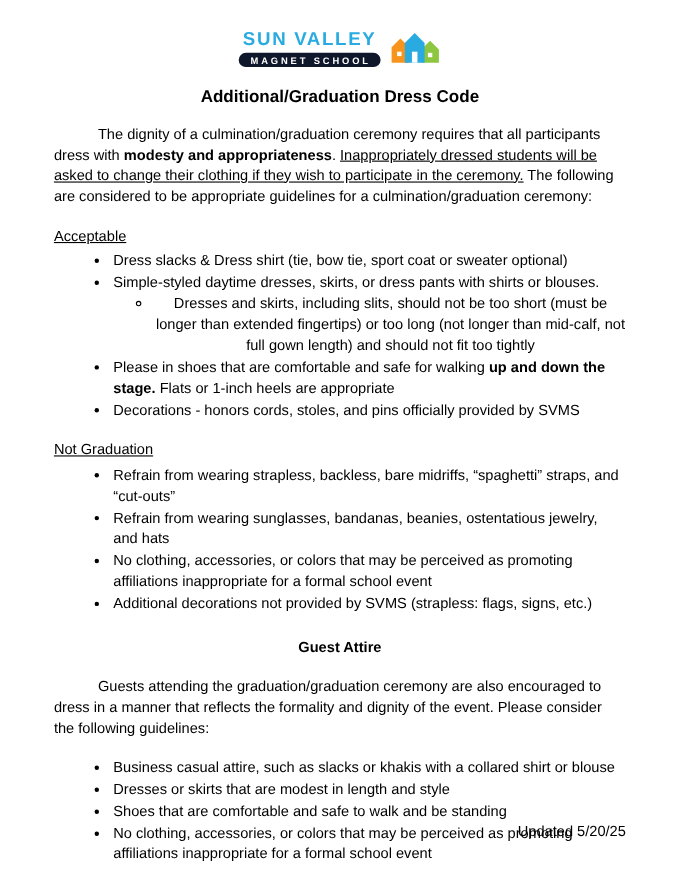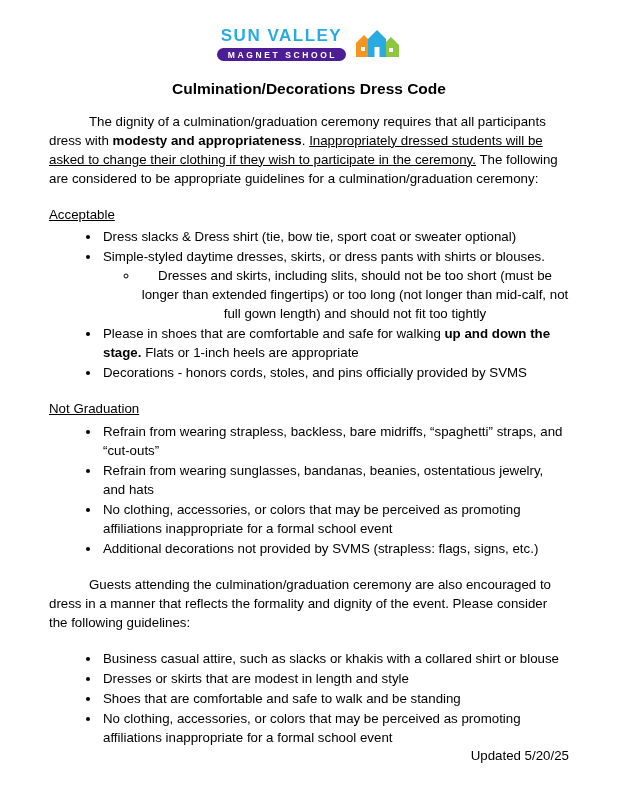--- a/index.html
+++ b/index.html
@@ -22,21 +22,21 @@
   .logo-line1 {
     color: #29abe2;
     font-weight: bold;
     font-size: 17px;
     letter-spacing: 1.5px;
     line-height: 1.1;
   }
   .logo-line2 {
     margin-top: 2px;
     display: inline-block;
-    background: #4c1d95;
+    background: #0f172a;
     color: #ffffff;
     font-weight: bold;
     font-size: 8.5px;
     letter-spacing: 2.6px;
     padding: 3px 9px 2px 11px;
     border-radius: 9px;
     line-height: 1;
   }
   .logo-houses { flex: 0 0 auto; }
   
@@ -94,21 +94,21 @@
     <svg class="logo-houses" width="48" height="40" viewBox="0 0 48 40" aria-hidden="true">
       <path d="M3 19 L11 11 L19 19 L19 33 L3 33 Z" fill="#f7941d"></path>
       <path d="M30 21 L38 13 L46 21 L46 33 L30 33 Z" fill="#8dc63f"></path>
       <path d="M15 15 L24 6 L33 15 L33 33 L15 33 Z" fill="#29abe2"></path>
       <rect x="21.5" y="23" width="5" height="10" fill="#ffffff"></rect>
       <rect x="8" y="23" width="4" height="4" fill="#ffffff"></rect>
       <rect x="36" y="24" width="4" height="4" fill="#ffffff"></rect>
     </svg>
   </header>
 
-  <h1 class="doc-title">Culmination/Decorations Dress Code</h1>
+  <h1 class="doc-title">Additional/Graduation Dress Code</h1>
 
   <p class="indent"><span>The dignity of a culmination/graduation ceremony requires that all participants dress with </span><span class="b">modesty and appropriateness</span><span>. </span><span class="u">Inappropriately dressed students will be asked to change their clothing if they wish to participate in the ceremony.</span><span> The following are considered to be appropriate guidelines for a culmination/graduation ceremony:</span></p>
 
   <h2 class="section-heading">Acceptable</h2>
   <ul class="bullet-list">
       <li><span>Dress slacks &amp; Dress shirt (tie, bow tie, sport coat or sweater optional)</span></li>
       <li><span>Simple-styled daytime dresses, skirts, or dress pants with shirts or blouses.</span><ul class="sub-list">
           <li><span>Dresses and skirts, including slits, should not be too short (must be longer than extended fingertips) or too long (not longer than mid-calf, not full gown length) and should not fit too tightly</span></li>
         </ul></li>
       <li><span>Please in shoes that are comfortable and safe for walking </span><span class="b">up and down the stage.</span><span> Flats or 1-inch heels are appropriate</span></li>
@@ -116,22 +116,23 @@
     </ul>
 
   <h2 class="section-heading">Not Graduation</h2>
   <ul class="bullet-list">
       <li><span>Refrain from wearing strapless, backless, bare midriffs, “spaghetti” straps, and “cut-outs”</span></li>
       <li><span>Refrain from wearing sunglasses, bandanas, beanies, ostentatious jewelry, and hats</span></li>
       <li><span>No clothing, accessories, or colors that may be perceived as promoting affiliations inappropriate for a formal school event</span></li>
       <li><span>Additional decorations not provided by SVMS (strapless: flags, signs, etc.)</span></li>
     </ul>
 
+  <h3 class="center-heading">Guest Attire</h3>
 
-  <p class="indent">Guests attending the culmination/graduation ceremony are also encouraged to dress in a manner that reflects the formality and dignity of the event. Please consider the following guidelines:</p>
+  <p class="indent">Guests attending the graduation/graduation ceremony are also encouraged to dress in a manner that reflects the formality and dignity of the event. Please consider the following guidelines:</p>
 
   <ul class="bullet-list">
       <li><span>Business casual attire, such as slacks or khakis with a collared shirt or blouse</span></li>
       <li><span>Dresses or skirts that are modest in length and style</span></li>
       <li><span>Shoes that are comfortable and safe to walk and be standing</span></li>
       <li><span>No clothing, accessories, or colors that may be perceived as promoting affiliations inappropriate for a formal school event</span></li>
     </ul>
 
   <div class="footer-updated">Updated 5/20/25</div>
 

